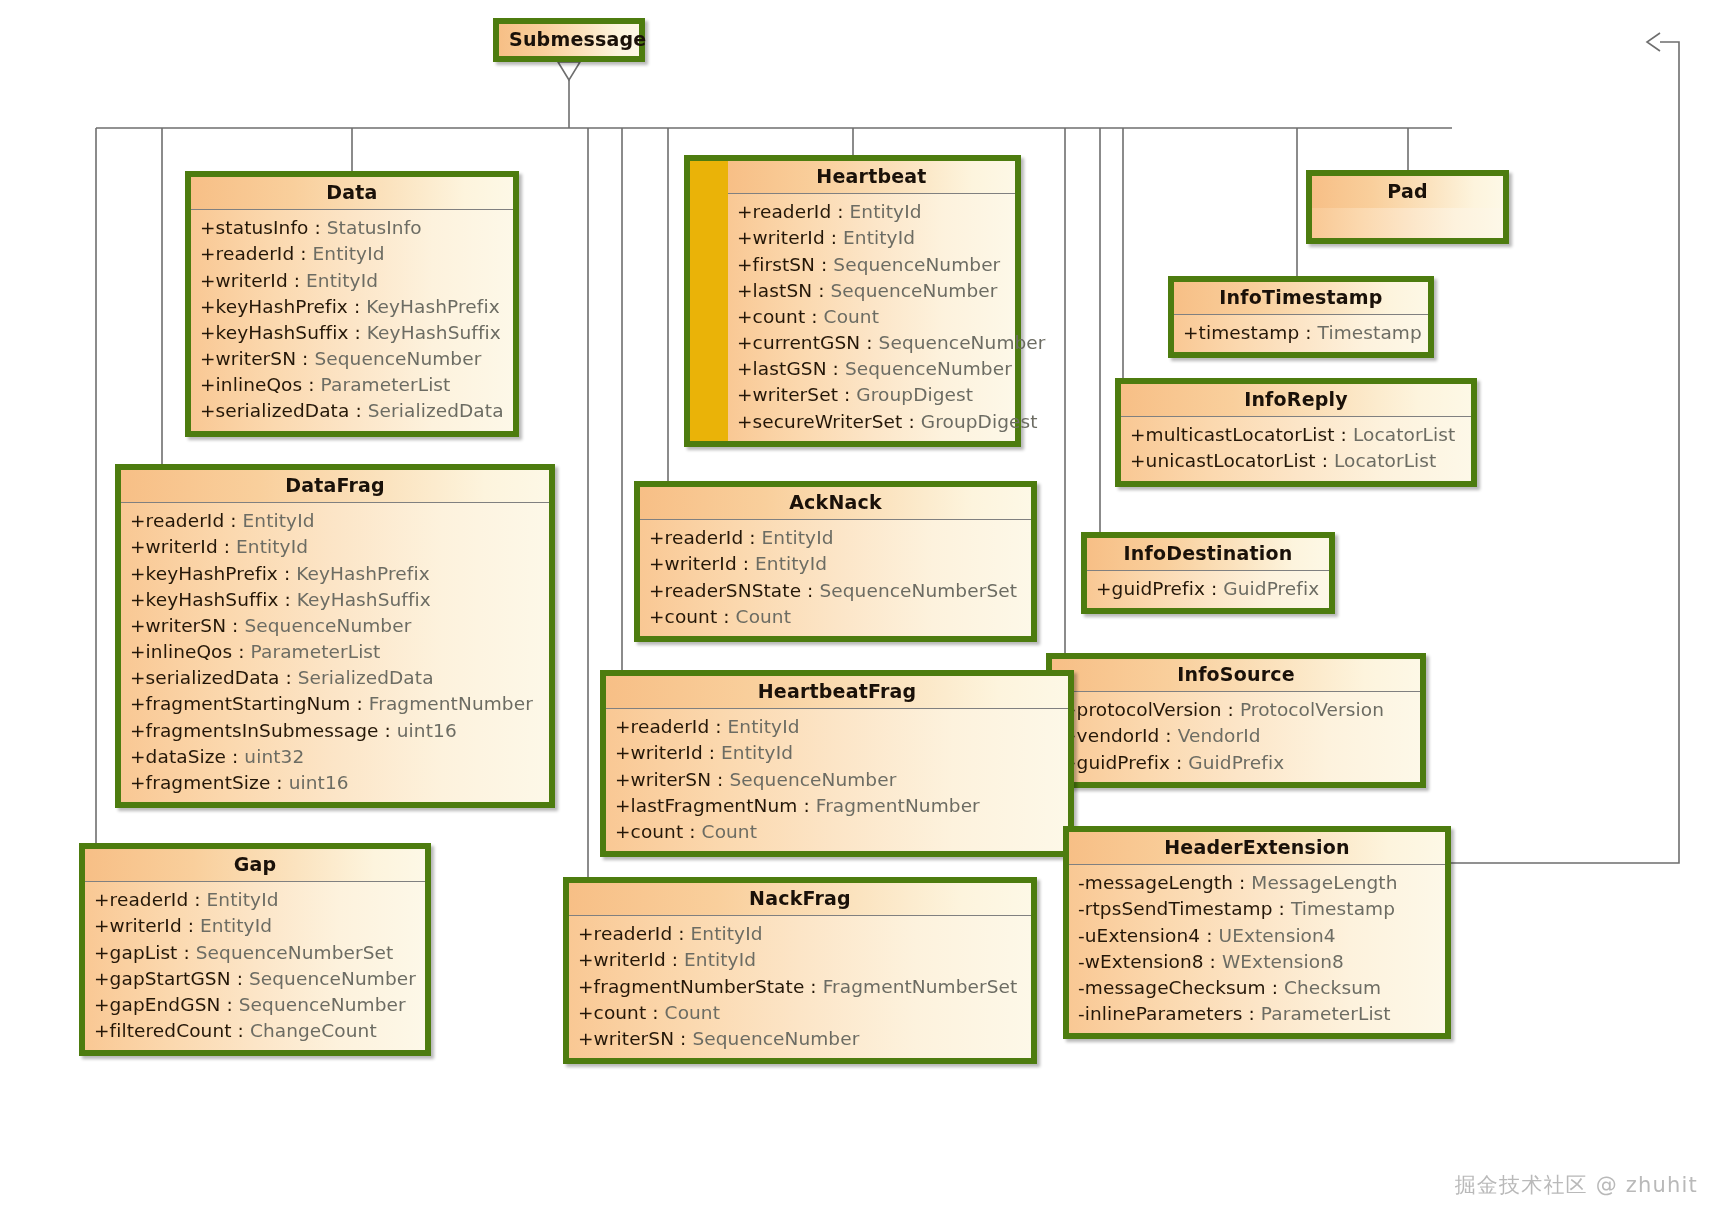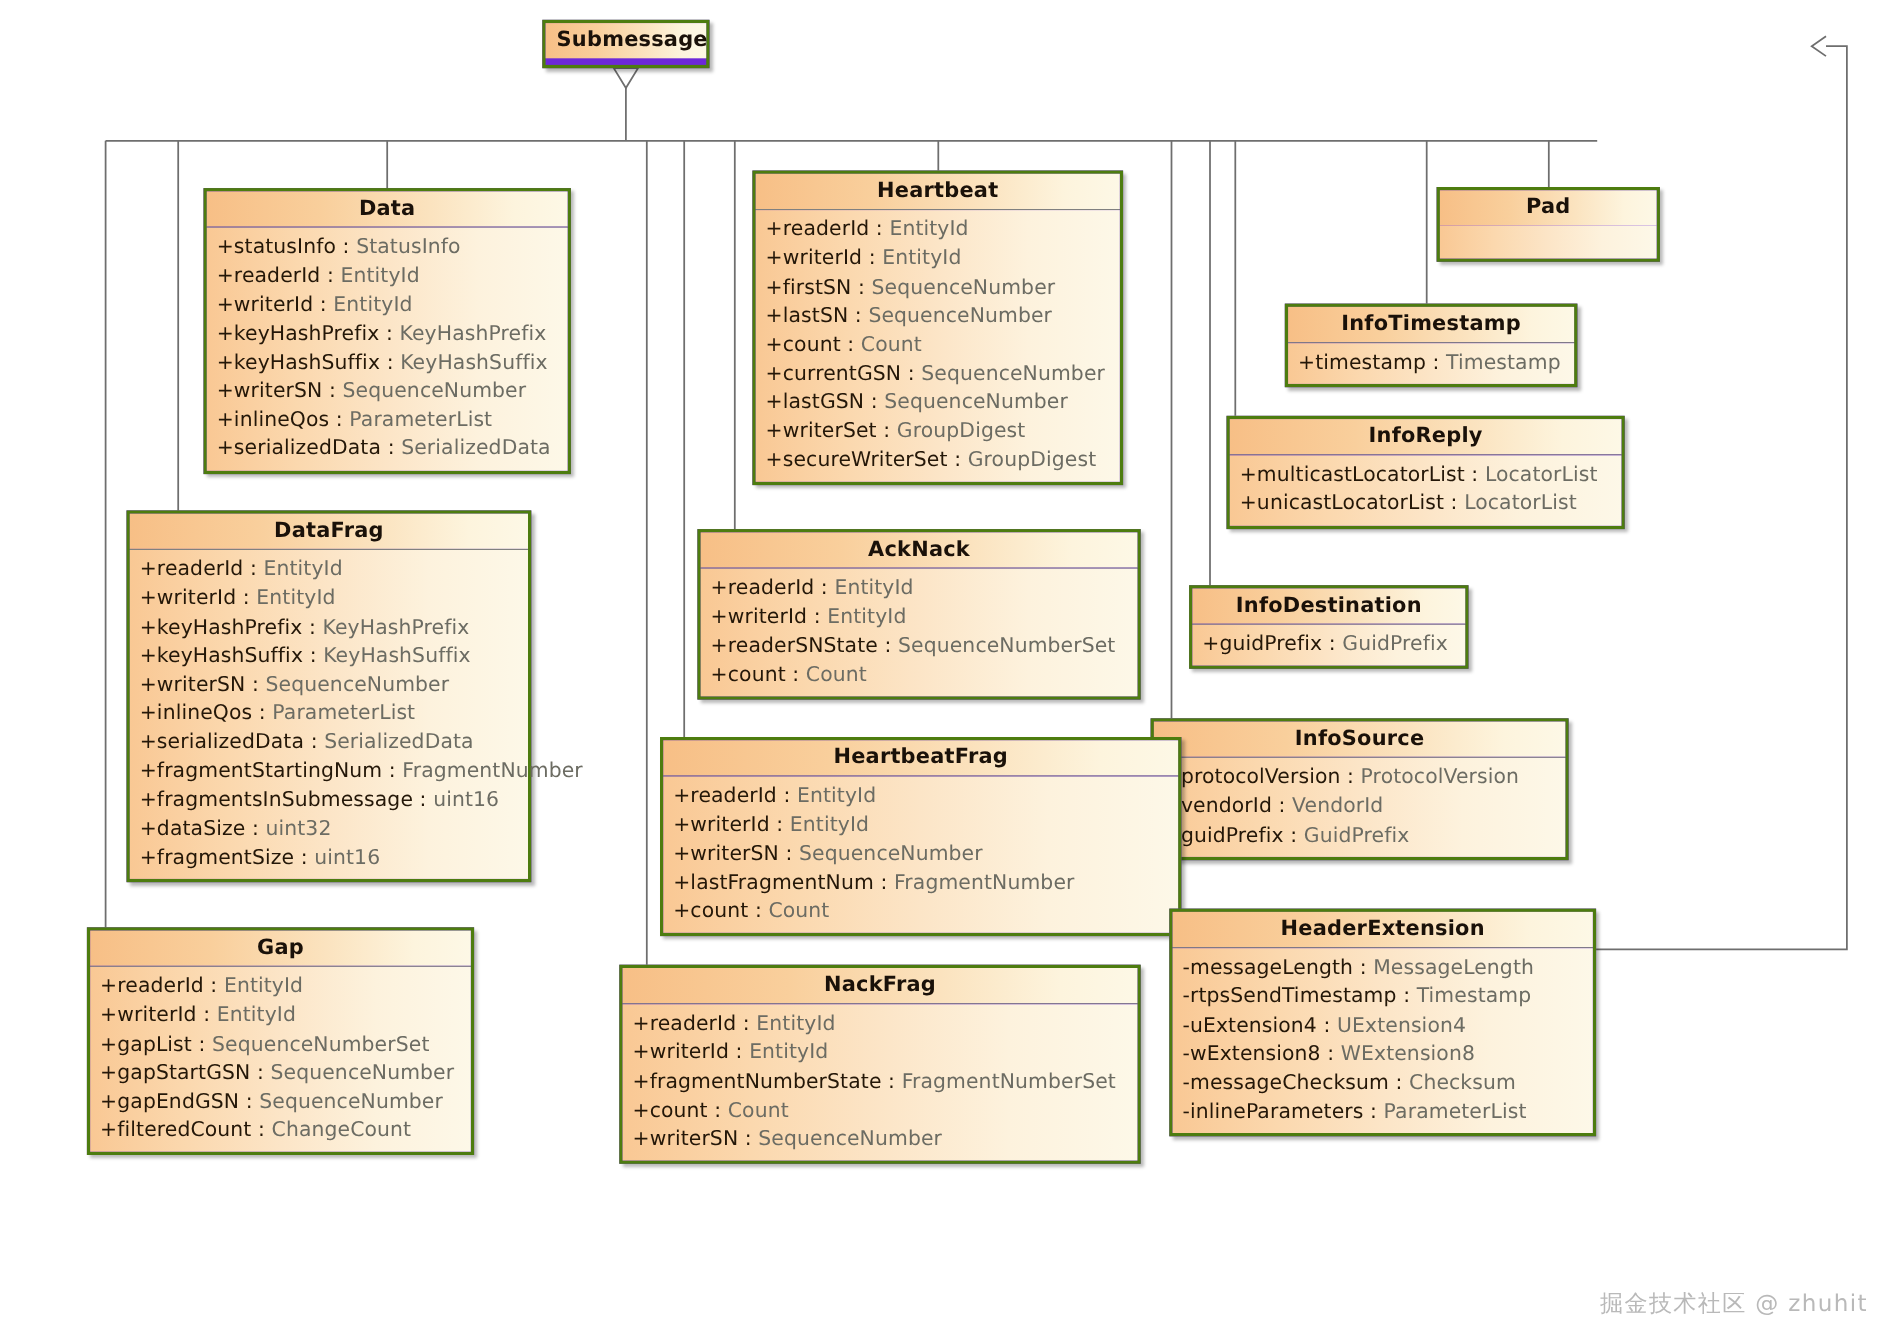--- a/index.html
+++ b/index.html
@@ -22,22 +22,22 @@
     position: absolute;
     left: 0;
     top: 0;
     width: 1714px;
     height: 1212px;
     pointer-events: none;
   }
   .uml-class {
     position: absolute;
     box-sizing: border-box;
-    border: 3px solid #4d7c0f;
-    background: #6d28d9;
+    border: 6px solid #4d7c0f;
+    background: #eab308;
     box-shadow: 3px 3px 3px rgba(0,0,0,0.28);
     z-index: 5;
   }
   .uml-title {
     box-sizing: border-box;
     text-align: center;
     font-weight: bold;
     color: #1a1109;
     border-bottom: 1px solid #808080;
     background: linear-gradient(to right, #f7bf86 0%, #f9cf9c 32%, #fbe3bf 62%, #fdf4dd 85%, #fdf8e6 100%);
@@ -133,21 +133,21 @@
           <div class="uml-attr"><span class="vis">+</span><span class="aname">statusInfo</span><span> : </span><span class="atype">StatusInfo</span></div>
           <div class="uml-attr"><span class="vis">+</span><span class="aname">readerId</span><span> : </span><span class="atype">EntityId</span></div>
           <div class="uml-attr"><span class="vis">+</span><span class="aname">writerId</span><span> : </span><span class="atype">EntityId</span></div>
           <div class="uml-attr"><span class="vis">+</span><span class="aname">keyHashPrefix</span><span> : </span><span class="atype">KeyHashPrefix</span></div>
           <div class="uml-attr"><span class="vis">+</span><span class="aname">keyHashSuffix</span><span> : </span><span class="atype">KeyHashSuffix</span></div>
           <div class="uml-attr"><span class="vis">+</span><span class="aname">writerSN</span><span> : </span><span class="atype">SequenceNumber</span></div>
           <div class="uml-attr"><span class="vis">+</span><span class="aname">inlineQos</span><span> : </span><span class="atype">ParameterList</span></div>
           <div class="uml-attr"><span class="vis">+</span><span class="aname">serializedData</span><span> : </span><span class="atype">SerializedData</span></div>
         </div>
       </div>
-      <div class="uml-class" style="left: 684px; top: 155px; width: 337px;">
+      <div class="uml-class" style="left: 684px; top: 155px; width: 337px; padding-left: 38px;">
         <div class="uml-title">Heartbeat</div>
         <div class="uml-attrs">
           <div class="uml-attr"><span class="vis">+</span><span class="aname">readerId</span><span> : </span><span class="atype">EntityId</span></div>
           <div class="uml-attr"><span class="vis">+</span><span class="aname">writerId</span><span> : </span><span class="atype">EntityId</span></div>
           <div class="uml-attr"><span class="vis">+</span><span class="aname">firstSN</span><span> : </span><span class="atype">SequenceNumber</span></div>
           <div class="uml-attr"><span class="vis">+</span><span class="aname">lastSN</span><span> : </span><span class="atype">SequenceNumber</span></div>
           <div class="uml-attr"><span class="vis">+</span><span class="aname">count</span><span> : </span><span class="atype">Count</span></div>
           <div class="uml-attr"><span class="vis">+</span><span class="aname">currentGSN</span><span> : </span><span class="atype">SequenceNumber</span></div>
           <div class="uml-attr"><span class="vis">+</span><span class="aname">lastGSN</span><span> : </span><span class="atype">SequenceNumber</span></div>
           <div class="uml-attr"><span class="vis">+</span><span class="aname">writerSet</span><span> : </span><span class="atype">GroupDigest</span></div>
@@ -164,21 +164,21 @@
           <div class="uml-attr"><span class="vis">+</span><span class="aname">timestamp</span><span> : </span><span class="atype">Timestamp</span></div>
         </div>
       </div>
       <div class="uml-class" style="left: 1115px; top: 378px; width: 362px;">
         <div class="uml-title">InfoReply</div>
         <div class="uml-attrs">
           <div class="uml-attr"><span class="vis">+</span><span class="aname">multicastLocatorList</span><span> : </span><span class="atype">LocatorList</span></div>
           <div class="uml-attr"><span class="vis">+</span><span class="aname">unicastLocatorList</span><span> : </span><span class="atype">LocatorList</span></div>
         </div>
       </div>
-      <div class="uml-class" style="left: 115px; top: 464px; width: 368px;">
+      <div class="uml-class" style="left: 115px; top: 464px; width: 440px;">
         <div class="uml-title">DataFrag</div>
         <div class="uml-attrs">
           <div class="uml-attr"><span class="vis">+</span><span class="aname">readerId</span><span> : </span><span class="atype">EntityId</span></div>
           <div class="uml-attr"><span class="vis">+</span><span class="aname">writerId</span><span> : </span><span class="atype">EntityId</span></div>
           <div class="uml-attr"><span class="vis">+</span><span class="aname">keyHashPrefix</span><span> : </span><span class="atype">KeyHashPrefix</span></div>
           <div class="uml-attr"><span class="vis">+</span><span class="aname">keyHashSuffix</span><span> : </span><span class="atype">KeyHashSuffix</span></div>
           <div class="uml-attr"><span class="vis">+</span><span class="aname">writerSN</span><span> : </span><span class="atype">SequenceNumber</span></div>
           <div class="uml-attr"><span class="vis">+</span><span class="aname">inlineQos</span><span> : </span><span class="atype">ParameterList</span></div>
           <div class="uml-attr"><span class="vis">+</span><span class="aname">serializedData</span><span> : </span><span class="atype">SerializedData</span></div>
           <div class="uml-attr"><span class="vis">+</span><span class="aname">fragmentStartingNum</span><span> : </span><span class="atype">FragmentNumber</span></div>

